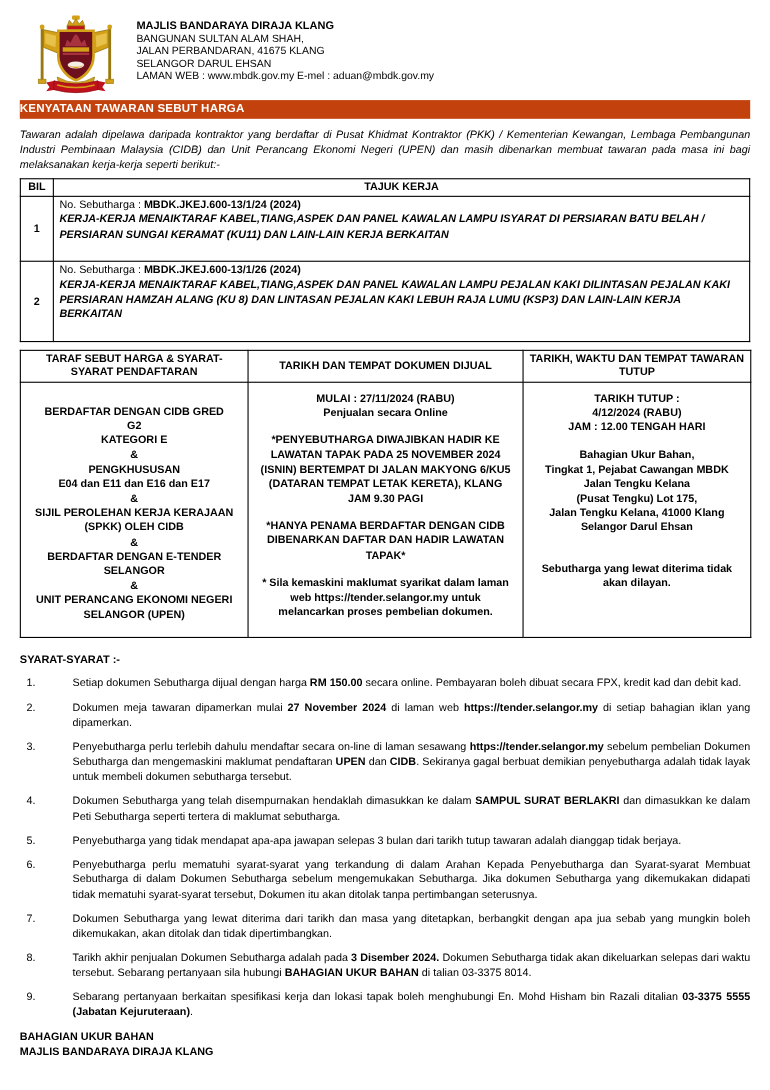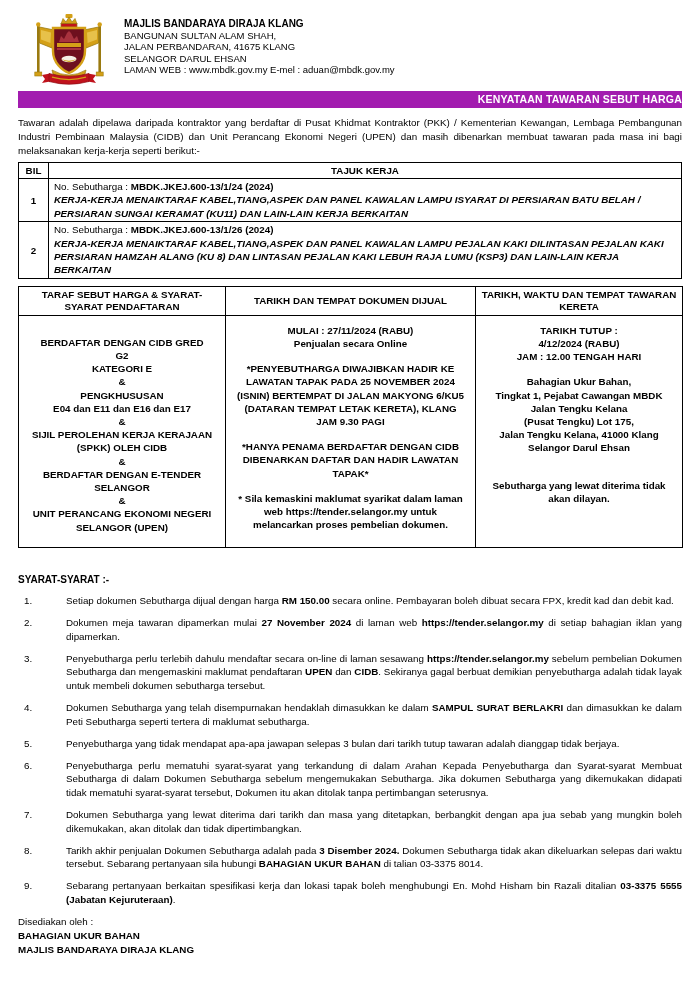--- a/index.html
+++ b/index.html
@@ -12,50 +12,50 @@
   .page { padding:12px 18px 0 18px; }
 
   
   .letterhead { display:flex; align-items:flex-start; }
   .crest-box { width:82px; height:76px; flex:0 0 82px; margin-left:10px; }
   .head-text { margin-left:14px; padding-top:6px; font-size:9.5px; line-height:11.6px; }
   .head-org { font-weight:bold; font-size:10px; }
 
   
   .title-bar {
-    margin-top:3px; background:#a21caf; color:#fff; text-align:right;
+    margin-top:3px; background:#c2410c; color:#fff; text-align:left;
     font-weight:bold; font-size:10.5px; padding:2px 0 3px 0; letter-spacing:.2px;
   }
 
   
-  .intro { margin-top:8px; font-size:9.8px; line-height:14px; text-align:justify; }
+  .intro { margin-top:8px; font-size:9.8px; line-height:14px; text-align:justify;font-style:italic; }
 
   
   table { border-collapse:collapse; width:100%; }
   .jobs-table { margin-top:4px; font-size:9.8px; }
   .jobs-table th, .jobs-table td { border:1.4px solid #000; }
   .jobs-table th { font-size:9.8px; padding:2px 3px; }
   .th-bil { width:30px; }
   .bil-cell { text-align:center; font-weight:bold; width:30px; }
-  .job-cell { padding:1px 5px 1px 5px; line-height:13.4px; }
+  .job-cell { padding:1px 5px 17px 5px; line-height:13.4px; }
   .job-ref b { white-space:nowrap; }
   .job-title { font-weight:bold;font-style:italic; }
 
   
   .info-table { margin-top:7px; font-size:9.8px; table-layout:fixed; }
   .info-table th, .info-table td { border:1.4px solid #000; }
   .info-table th { padding:2px 4px; font-size:9.8px; line-height:12px; vertical-align:middle; }
   .col-1 { width:207px; } .col-2 { width:250px; } .col-3 { width:207px; }
   .info-cell { vertical-align:top; text-align:center; padding:8px 10px; height:232px; line-height:13.2px; }
   .info-line { min-height:13.2px;font-weight:bold; }
   .info-line.gap { min-height:12px; }
   .b { font-weight:bold; }
 
   
-  .cond-heading { margin-top:26px; font-weight:bold; font-size:10px; }
+  .cond-heading { margin-top:15px; font-weight:bold; font-size:10px; }
   .cond-list { margin-top:9px; }
   .cond-item { display:flex; margin-bottom:8.5px; font-size:9.8px; line-height:13.6px; }
   .cond-num { flex:0 0 24px; margin-left:6px; }
   .cond-text { flex:1; padding-left:18px; text-align:justify; }
 
   
   .footer { margin-top:4px; font-size:9.8px; line-height:14px; }
   .footer-line { font-weight:bold; }
 </style>
 </head>
@@ -149,21 +149,21 @@
   <table class="info-table">
     <colgroup>
         <col class="col-1">
         <col class="col-2">
         <col class="col-3">
       </colgroup>
     <thead>
       <tr>
         <th>TARAF SEBUT HARGA &amp; SYARAT-SYARAT PENDAFTARAN</th>
         <th>TARIKH DAN TEMPAT DOKUMEN DIJUAL</th>
-        <th>TARIKH, WAKTU DAN TEMPAT TAWARAN KERETA</th>
+        <th>TARIKH, WAKTU DAN TEMPAT TAWARAN TUTUP</th>
       </tr>
     </thead>
     <tbody>
       <tr>
         <td class="info-cell">
             <div class="info-line gap"></div>
             <div class="info-line b">BERDAFTAR DENGAN CIDB GRED</div>
             <div class="info-line b">G2</div>
             <div class="info-line">KATEGORI E</div>
             <div class="info-line">&amp;</div>
@@ -242,18 +242,17 @@
         <div class="cond-num">8.</div>
         <div class="cond-text"><span>Tarikh akhir penjualan Dokumen Sebutharga adalah pada </span><b>3 Disember 2024.</b><span> Dokumen Sebutharga tidak akan dikeluarkan selepas dari waktu tersebut. Sebarang pertanyaan sila hubungi </span><b>BAHAGIAN UKUR BAHAN</b><span> di talian 03-3375 8014.</span></div>
       </div>
       <div class="cond-item">
         <div class="cond-num">9.</div>
         <div class="cond-text"><span>Sebarang pertanyaan berkaitan spesifikasi kerja dan lokasi tapak boleh menghubungi En. Mohd Hisham bin Razali ditalian </span><b>03-3375 5555 (Jabatan Kejuruteraan)</b><span>.</span></div>
       </div>
     </div>
 
   <div class="footer">
-    <div>Disediakan oleh :</div>
     <div class="footer-line">BAHAGIAN UKUR BAHAN</div>
     <div class="footer-line">MAJLIS BANDARAYA DIRAJA KLANG</div>
   </div>
 
 </div>
 
 </body></html>

